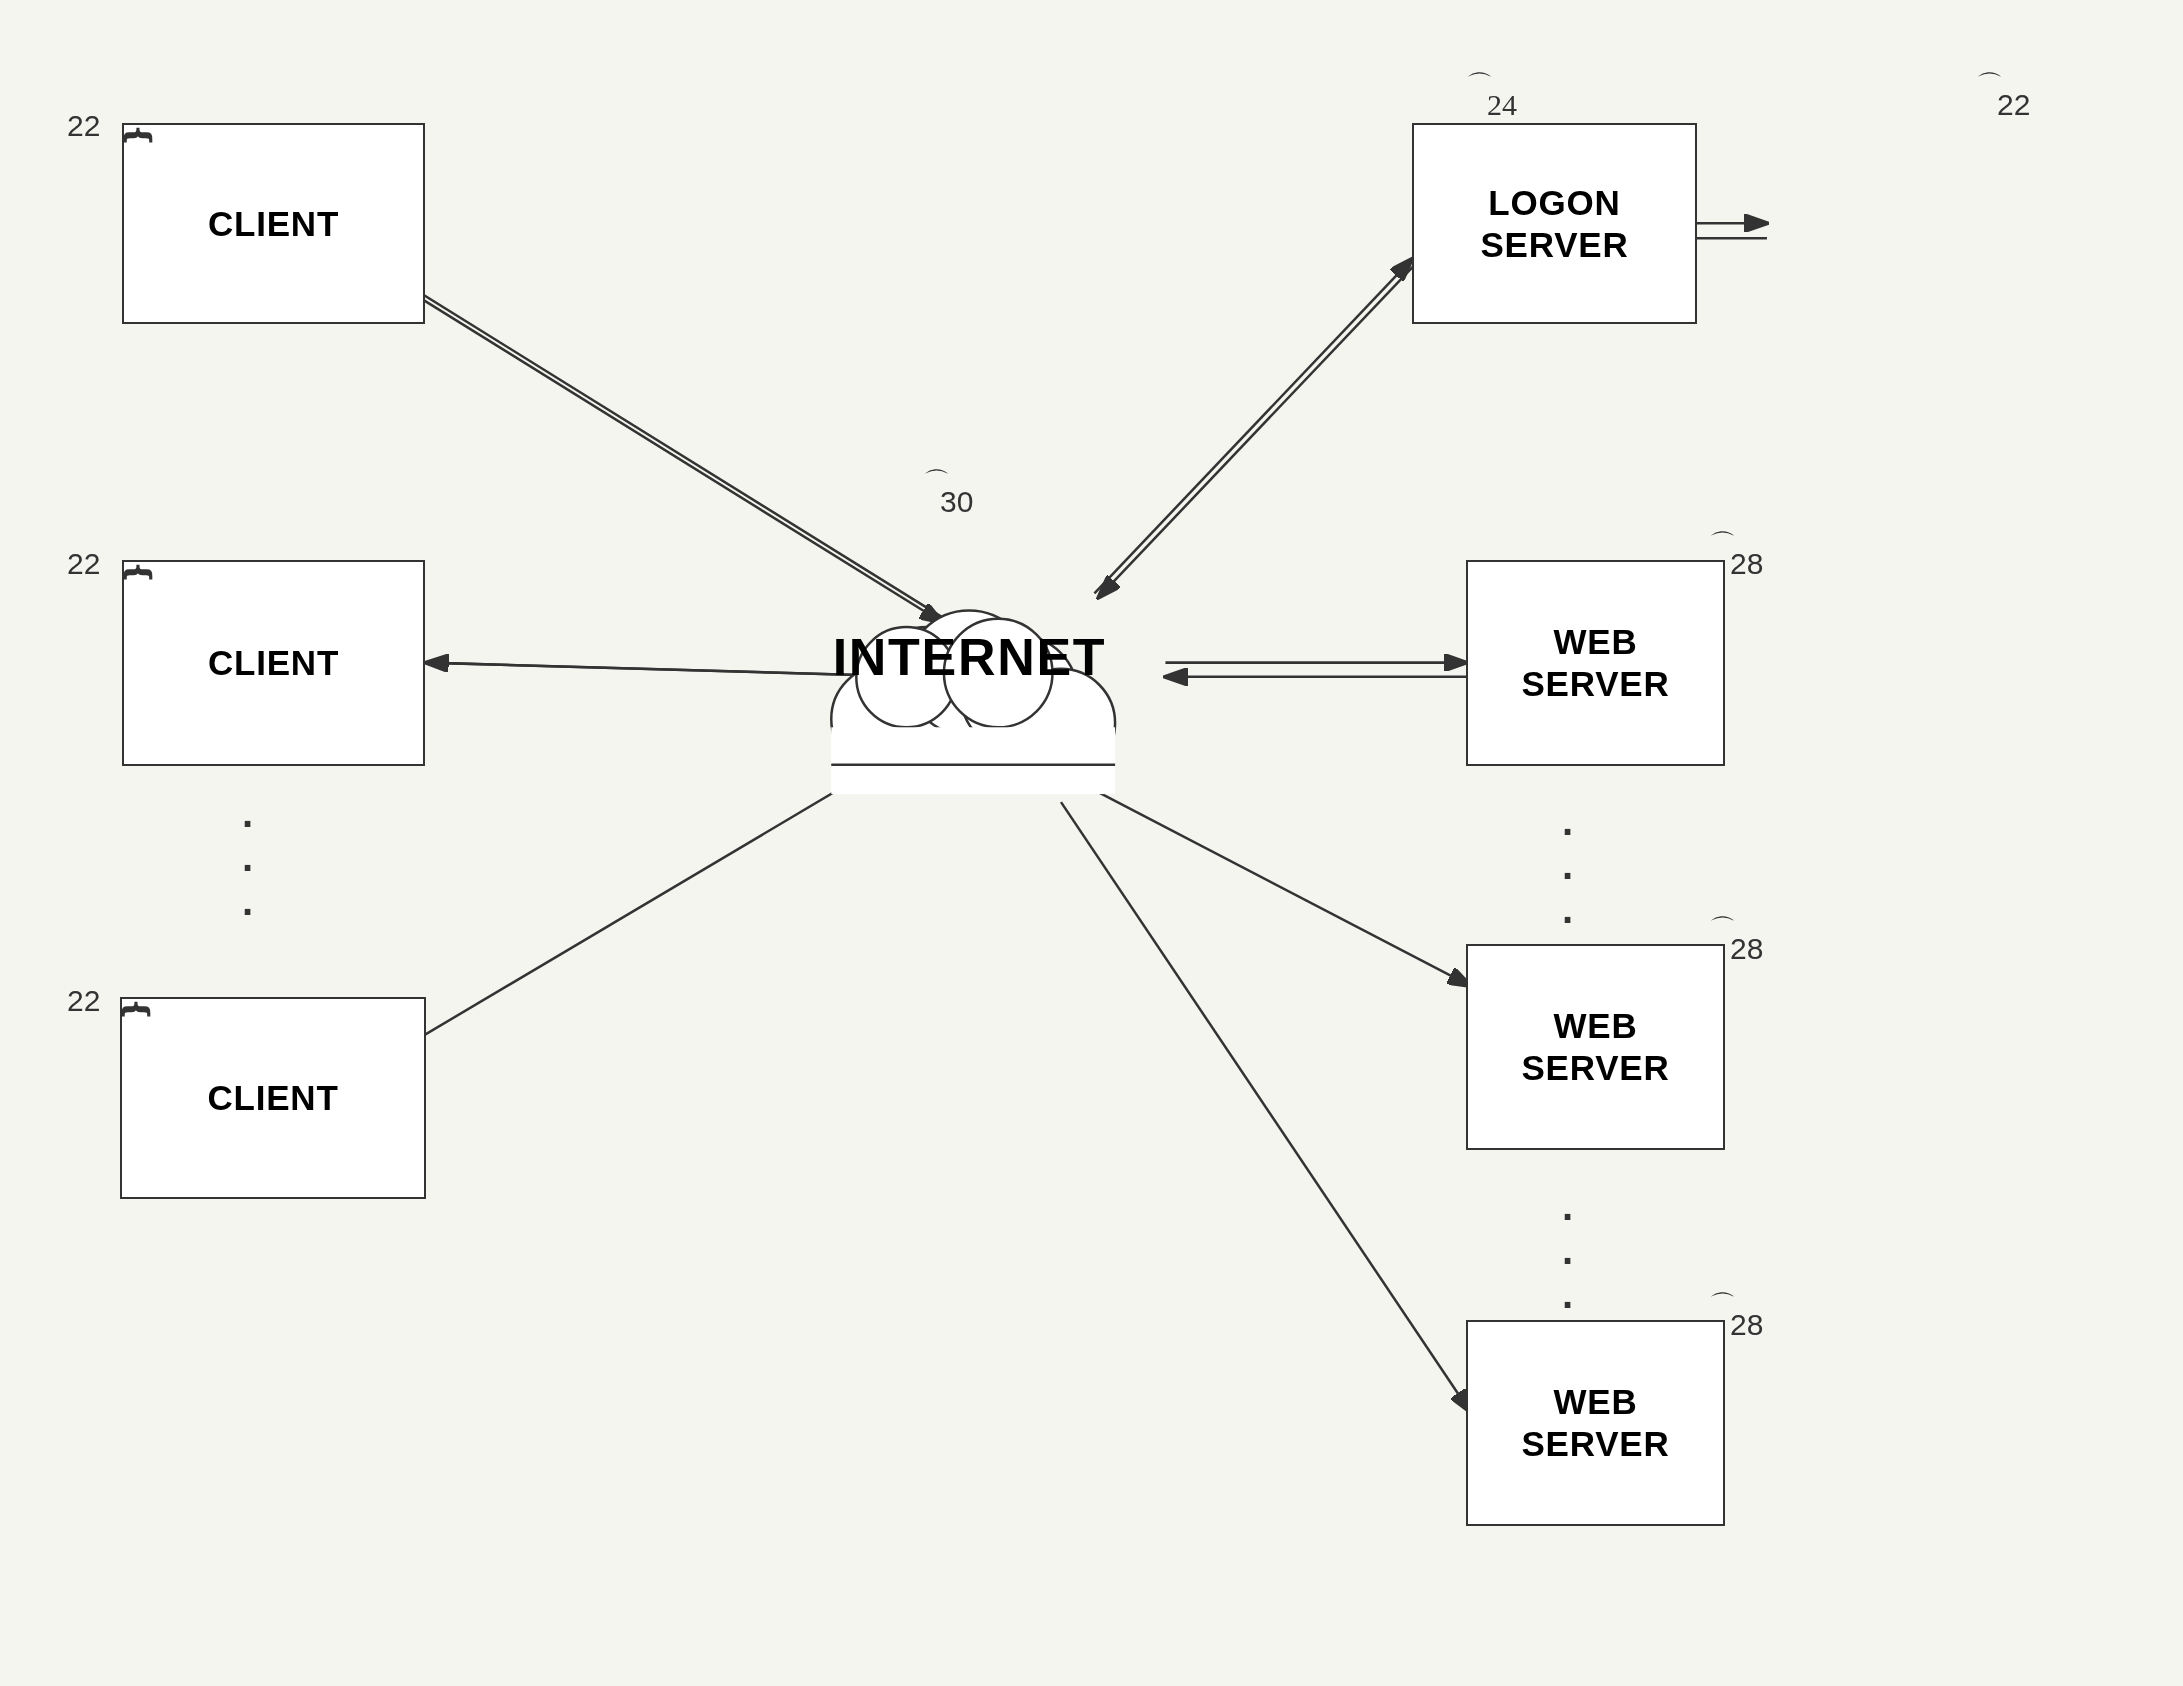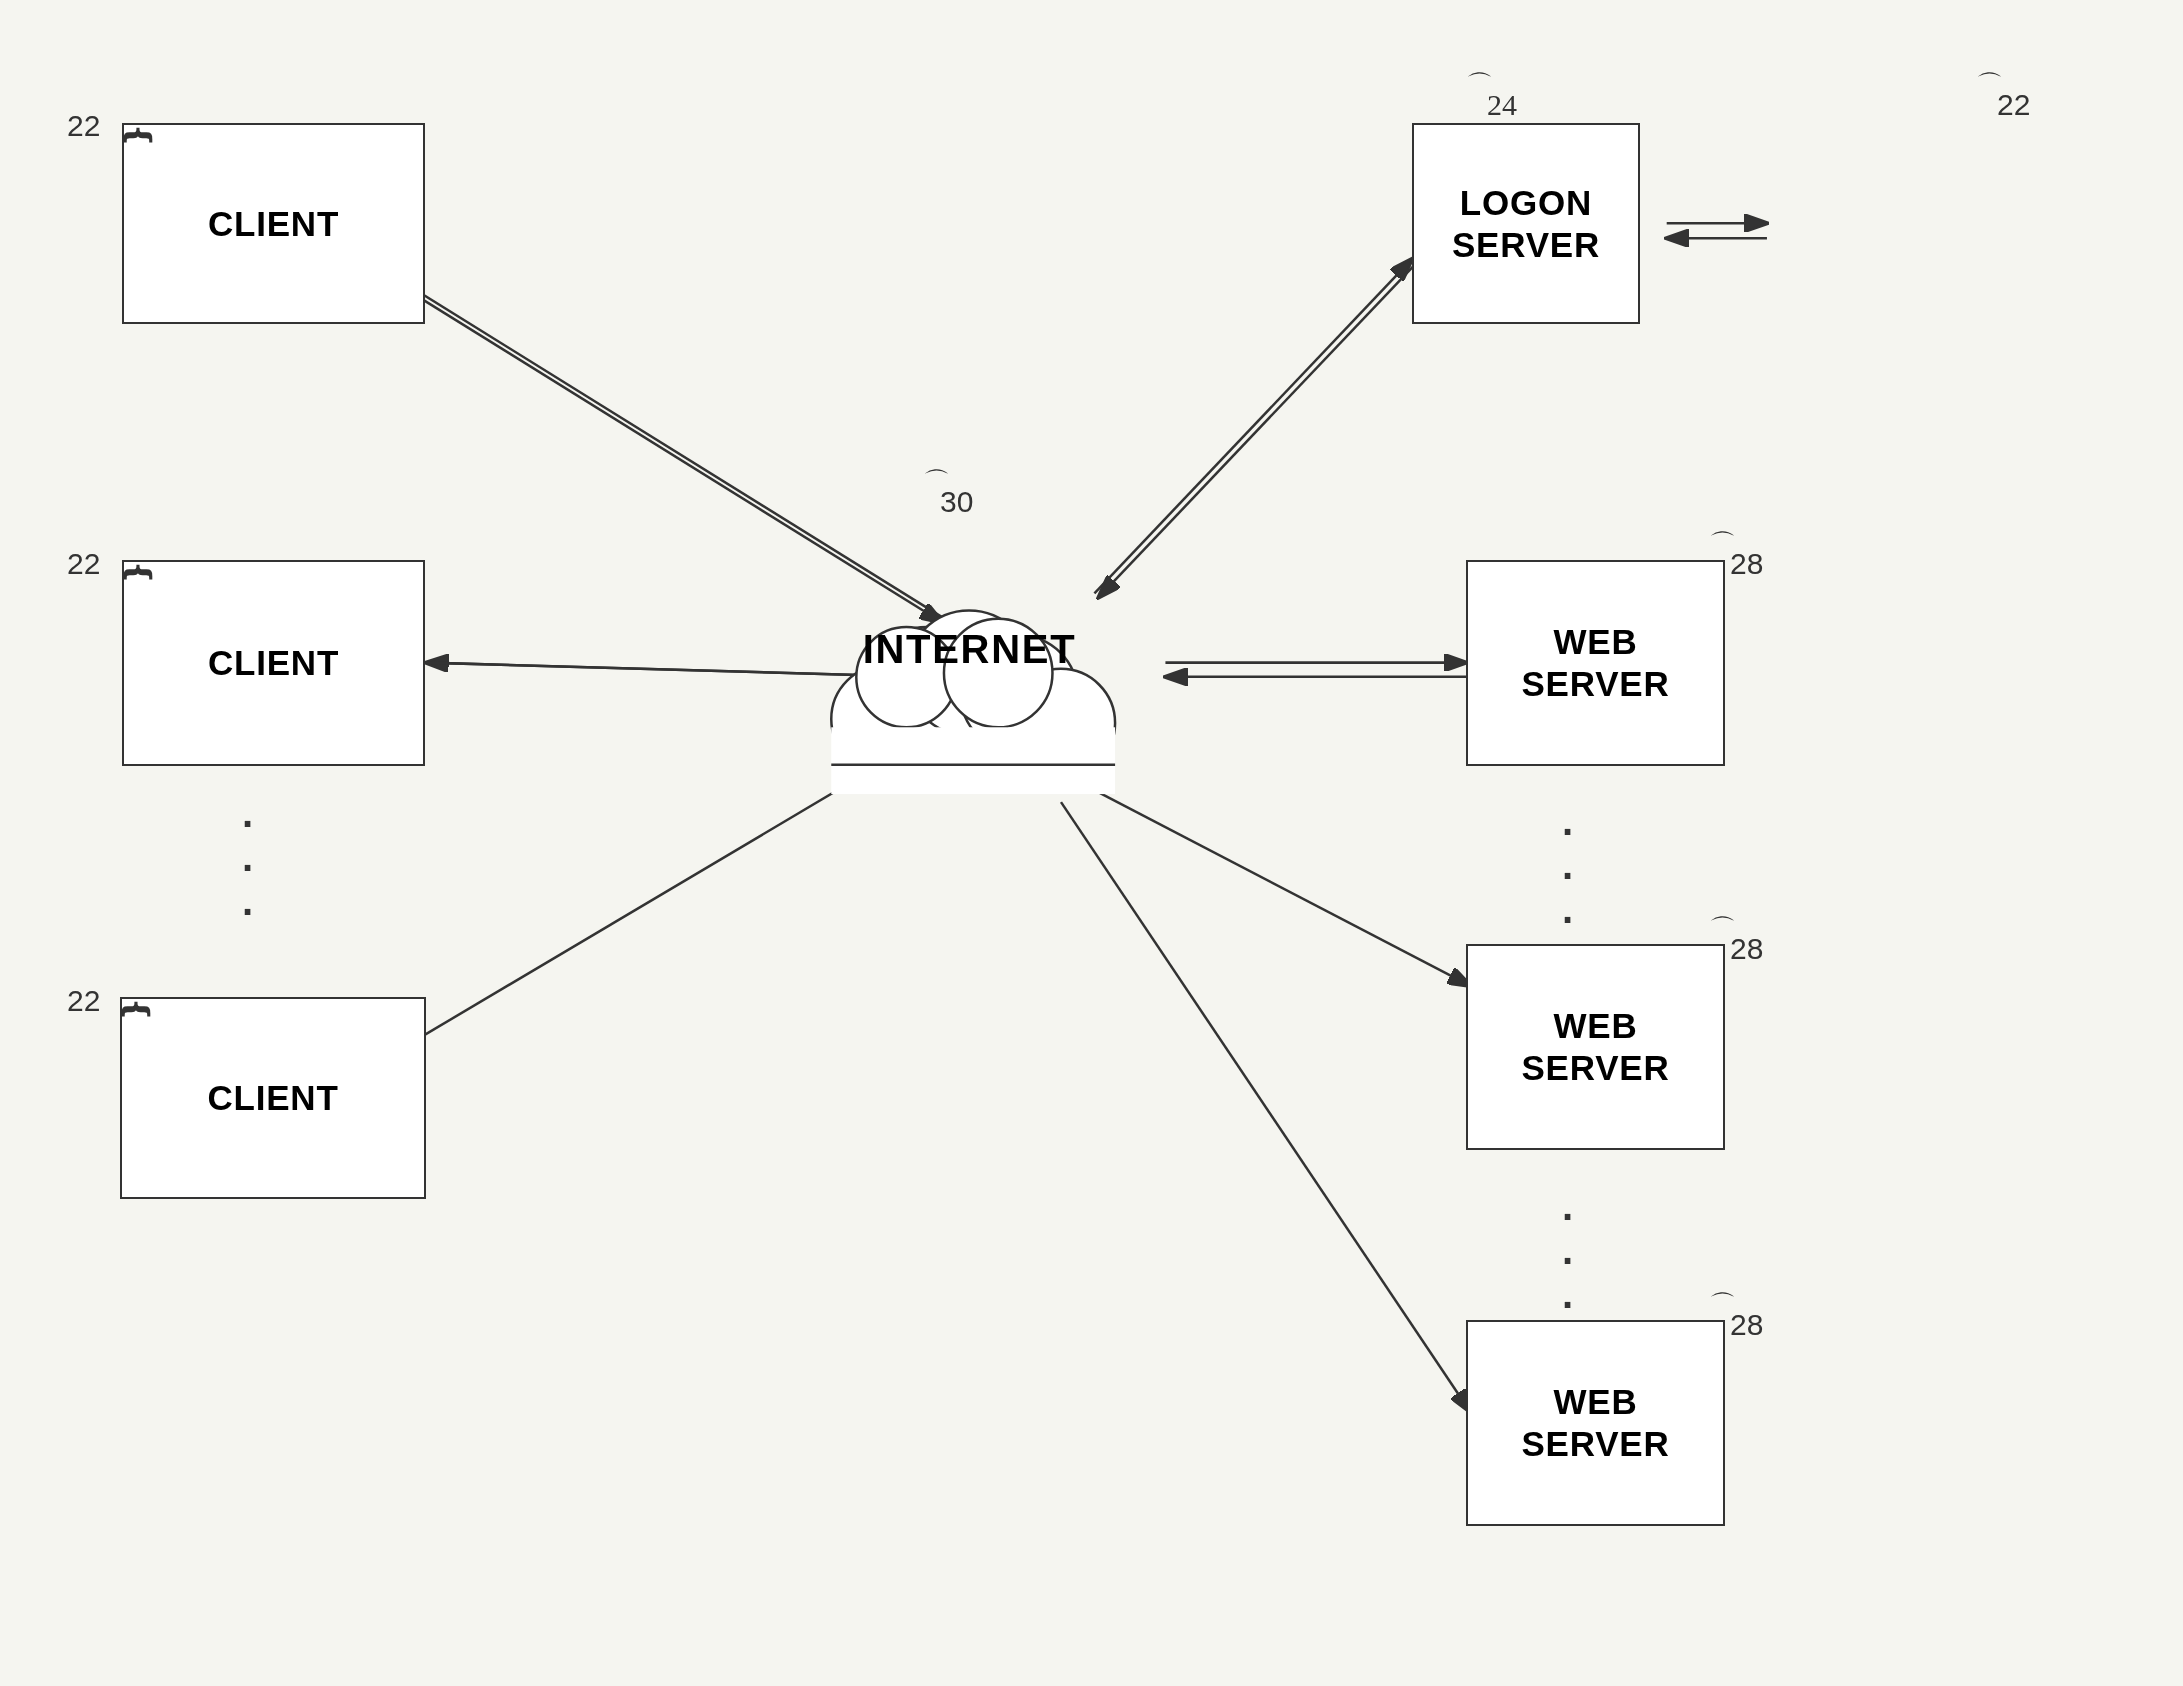--- a/index.html
+++ b/index.html
@@ -137,21 +137,21 @@
         <circle cx="230" cy="195" r="75"></circle>
         <circle cx="290" cy="220" r="70"></circle>
         <circle cx="340" cy="255" r="65"></circle>
         <circle cx="155" cy="200" r="60"></circle>
         <circle cx="265" cy="195" r="65"></circle>
 
         <rect x="65" y="260" width="340" height="80" fill="white" stroke="none"></rect>
         <line x1="65" y1="305" x2="405" y2="305" stroke="#333" stroke-width="3"></line>
       </g>
     </svg>
-    <div style="position:absolute; top:117px; left:42px; width:301px; text-align:center; font-size:40px; font-weight:bold; letter-spacing:1.7px;">INTERNET</div>
+    <div style="position:absolute; top:117px; left:42px; width:301px; text-align:center; font-size:52px; font-weight:bold; letter-spacing:1.7px;">INTERNET</div>
     
     <div class="ref-label" style="top:-25px; left:163px;">30</div>
     
     <div style="position:absolute; top:-46px; left:146px; font-size:27px; color:#333;">⌒</div>
   </div>
 
   <div class="box" style="left:122px; top:123px; width:303px; height:201px;">
     <span>CLIENT</span>
   </div>
 
@@ -168,21 +168,21 @@
 
   <div class="dots" style="left:242px; top:802px;">·<br>·<br>·</div>
 
   <div class="box" style="left:120px; top:997px; width:306px; height:202px;">
     <span>CLIENT</span>
   </div>
 
   <div class="ref-label" style="left:67px; top:984px;">22</div>
   <div class="squiggle" style="left:120px; top:997px; font-size:30px; writing-mode:vertical-rl; height:202px; display:flex; align-items:center;">❴</div>
 
-  <div class="box" style="left:1412px; top:123px; width:228px; height:201px;">
+  <div class="box" style="left:1412px; top:123px; width:285px; height:201px;">
     <span style="white-space:pre-line;">LOGON
 SERVER</span>
   </div>
 
   <div class="ref-label" style="left:1487px; top:88px;font-family:Liberation Serif, serif;">24</div>
   <div style="position:absolute; left:1466px; top:67px; font-size:27px; color:#333;">⌒</div>
 
 
   <div class="ref-label" style="left:1997px; top:88px;">22</div>
   <div style="position:absolute; left:1976px; top:67px; font-size:27px; color:#333;">⌒</div>

